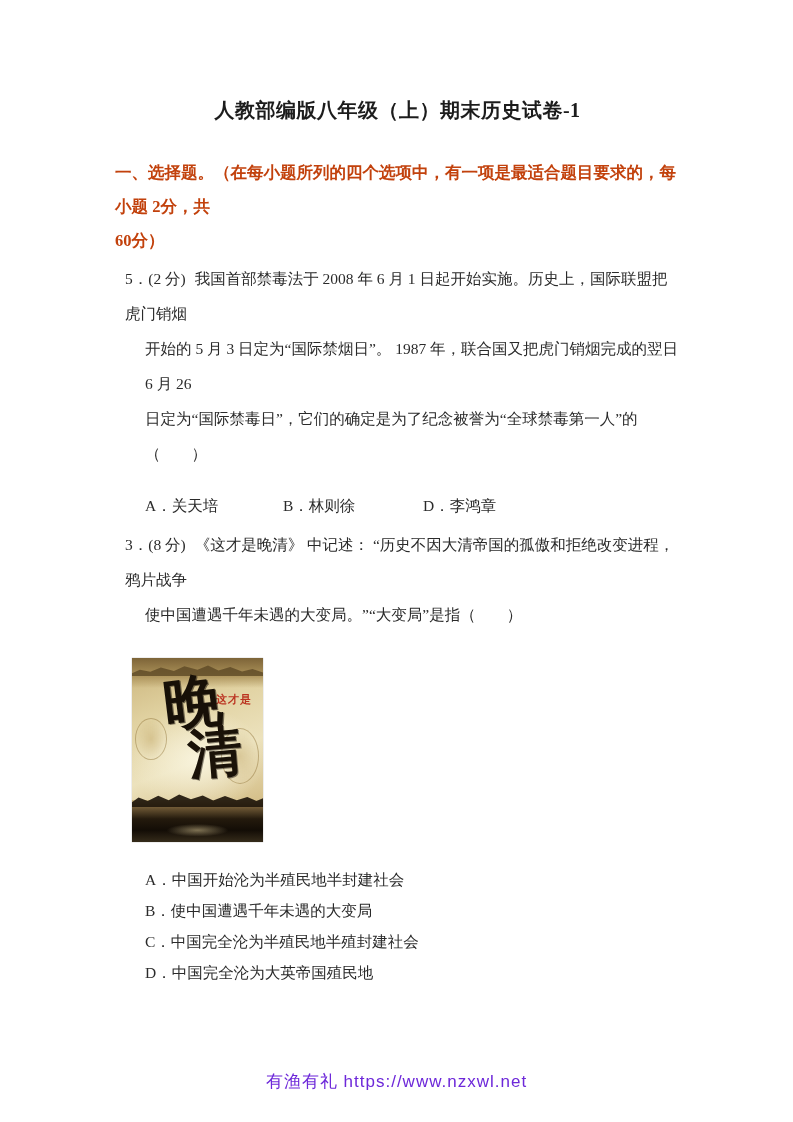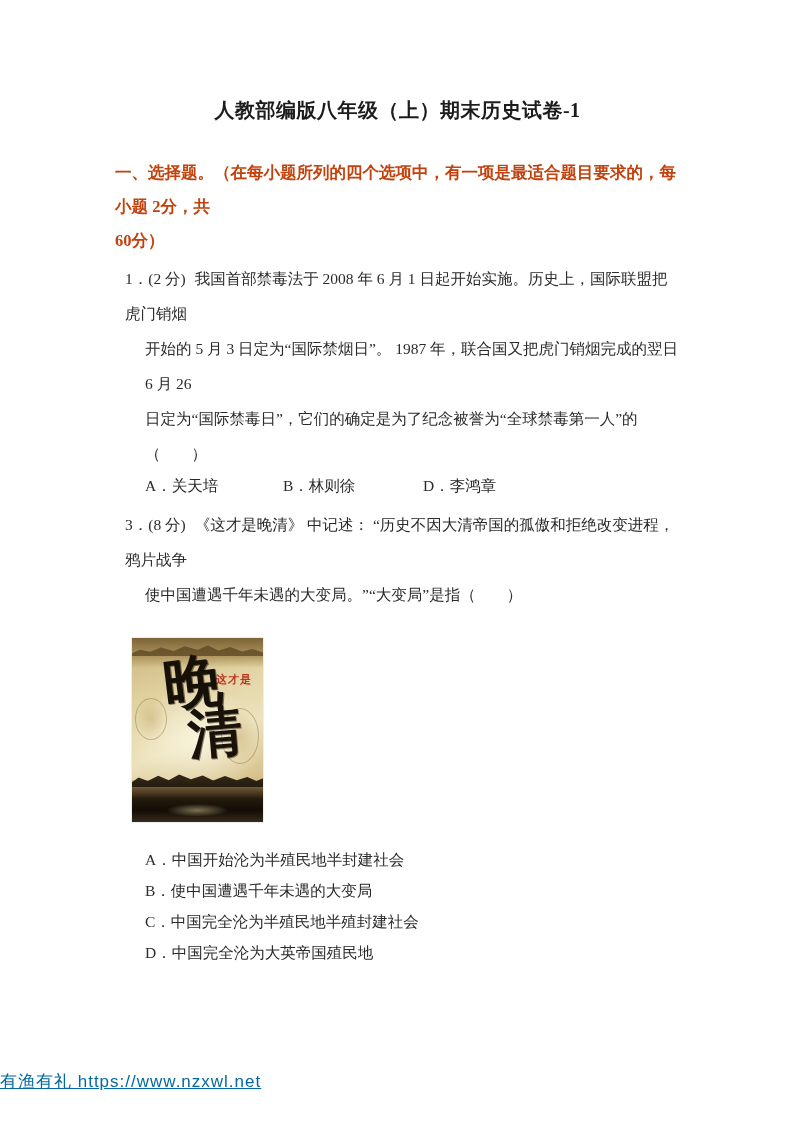--- a/index.html
+++ b/index.html
@@ -33,21 +33,21 @@
   .question{margin-top:3px;font-size:15.5px;line-height:35px;}
   .q-line-first{padding-left:10px;}
   .q-label{margin-right:9px;}
   .q-line{padding-left:30px;}
   .opt-row4{
     display:grid;
     grid-template-columns:138px 140px 138px auto;
     padding-left:30px;
     font-size:15.5px;
     line-height:30px;
-    margin-top:0;margin-bottom:6px;
+    margin-top:20px;margin-bottom:6px;
   }
   .opt-list{padding-left:30px;font-size:15.5px;margin-top:-2px;margin-bottom:4px;}
   .opt-list div{line-height:31px;}
 
   
   .cover{
     position:relative;
     width:131px;height:184px;
     margin:26px 0 24px 17px;
     background:
@@ -111,40 +111,41 @@
   }
   .treeline{
     position:absolute;left:0;right:0;top:-9px;height:16px;
     background:#20170c;
     clip-path:polygon(0 70%,5% 40%,12% 62%,20% 30%,28% 58%,36% 22%,45% 52%,54% 28%,62% 60%,71% 32%,80% 58%,88% 38%,95% 62%,100% 45%,100% 100%,0 100%);
     opacity:.92;
   }
 
   .footer{
     position:absolute;left:0;right:0;top:1070px;
+    text-align:center;
     font-family:"Liberation Sans","DejaVu Sans",sans-serif;
-    font-size:17px;color:#0369a1;letter-spacing:1px;text-decoration:underline;
+    font-size:17px;color:#6d28d9;letter-spacing:1px;
   }
 </style>
 </head>
 <body>
 
 <div class="page">
   <div class="content">
 
     <div class="doc-title">人教部编版八年级（上）期末历史试卷-1</div>
 
     <div class="section-header">
       <div>一、选择题。（在每小题所列的四个选项中，有一项是最适合题目要求的，每小题 2分，共</div>
       <div>60分）</div>
     </div>
 
     <div class="question">
       <div class="q-line-first">
-        <span class="q-label">1．(2 分)</span><span>我国首部禁毒法于 2008 年 6 月 1  日起开始实施。历史上，国际联盟把虎门销烟</span>
+        <span class="q-label">5．(2 分)</span><span>我国首部禁毒法于 2008 年 6 月 1  日起开始实施。历史上，国际联盟把虎门销烟</span>
       </div>
       <div class="q-line">开始的 5 月 3  日定为“国际禁烟日”。  1987 年，联合国又把虎门销烟完成的翌日 6 月 26</div>
       <div class="q-line">日定为“国际禁毒日”，它们的确定是为了纪念被誉为“全球禁毒第一人”的（　　）</div>
       <div class="opt-row4">
         <span>A．关天培</span>
         <span>B．林则徐</span>
         <span>D．李鸿章</span>
       </div>
     </div>
 

